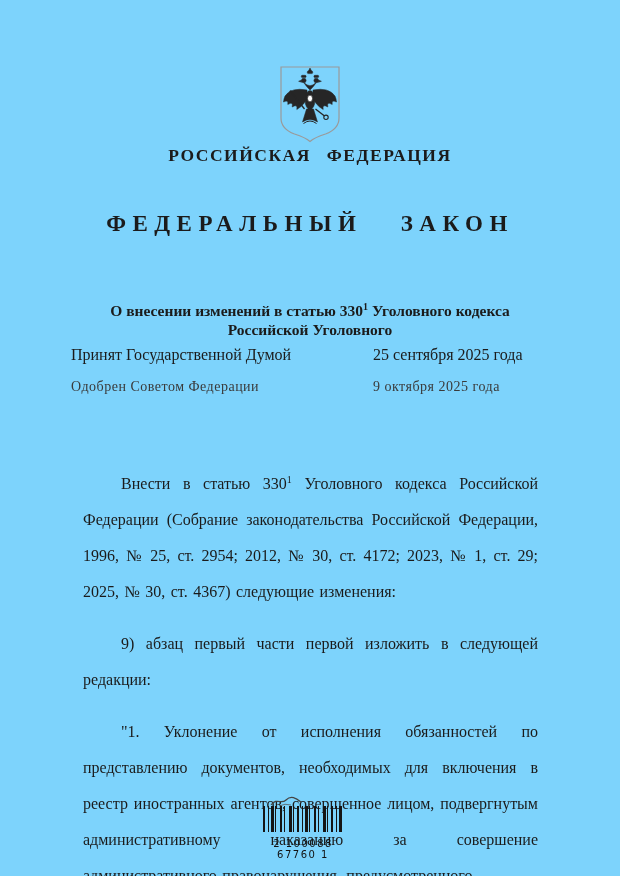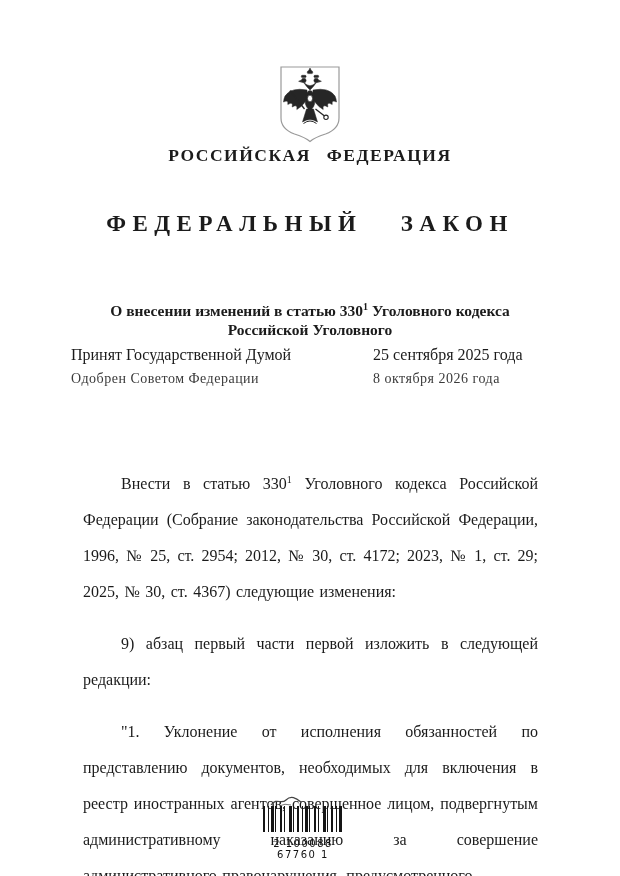--- a/index.html
+++ b/index.html
@@ -1,38 +1,38 @@
 <!DOCTYPE html>
 <html><head>
 <meta charset="utf-8">
 <style>
   * { margin:0; padding:0; box-sizing:border-box; }
   html,body { background:#e8e8e8; }
   .page {
     position:relative; width:620px; height:876px; margin:0 auto;
-    background:#ffffff; overflow:hidden;
+    background:#7dd3fc; overflow:hidden;
     font-family:"Liberation Serif", serif; color:#1b1b1b;
   }
   .emblem { position:absolute; top:64px; left:50%; transform:translateX(-50%); }
   .country {
     position:absolute; top:145px; left:0; width:100%; text-align:center;
     font-weight:600; font-size:17.5px; letter-spacing:1.5px; word-spacing:10px;
   }
   .doctype {
     position:absolute; top:167px; left:0; width:100%; text-align:center;
     font-weight:bold; font-size:23px; letter-spacing:6.5px; word-spacing:26px;margin-top:44px;
   }
   .law-title {
     position:absolute; top:262px; left:0; width:100%; text-align:center;
     font-weight:bold; font-size:15.5px; line-height:19px;margin-top:39px;
   }
   .law-title sup, .body sup { font-size:10px; line-height:0; }
   .adoption {
     position:absolute; top:346px; left:71px; width:482px;
-    display:grid; grid-template-columns:302px 1fr; row-gap:7px;
+    display:grid; grid-template-columns:302px 1fr; row-gap:15px;
     font-size:16px;
   }
   .mono {
     font-family:Liberation Serif, serif;
     font-size:14px; color:#3a3a3a; letter-spacing:0.5px;
   }
   .body {
     position:absolute; top:450px; left:67px; width:487px;
     font-size:16px; line-height:36px; text-align:justify; word-spacing:1.5px;
   }
@@ -96,21 +96,21 @@
 
   <div class="law-title">
     <div><span>О внесении изменений в статью 330</span><sup>1</sup><span> Уголовного кодекса</span></div>
     <div>Российской Уголовного</div>
   </div>
 
   <div class="adoption">
     <div>Принят Государственной Думой</div>
     <div>25 сентября 2025 года</div>
     <div class="mono">Одобрен Советом Федерации</div>
-    <div class="mono">8 октября 2026 года</div>
+    <div class="mono">9 октября 2025 года</div>
   </div>
 
   <div class="body">
     <p><span>Внести в статью 330</span><sup>1</sup><span> Уголовного кодекса Российской Федерации (Собрание законодательства Российской Федерации, 1996, № 25, ст. 2954; 2012, № 30, ст. 4172; 2023, № 1, ст. 29; 2025, № 30, ст. 4367) следующие изменения:</span></p>
     <p>9) абзац первый части первой изложить в следующей редакции:</p>
     <p>"1. Уклонение от исполнения обязанностей по представлению документов, необходимых для включения в реестр иностранных агентов, совершенное лицом, подвергнутым административному наказанию за совершение административного правонарушения, предусмотренного</p>
   </div>
 
   <div class="barcode-wrap">
     <svg class="squiggle" width="34" height="13" viewBox="0 0 34 13">

